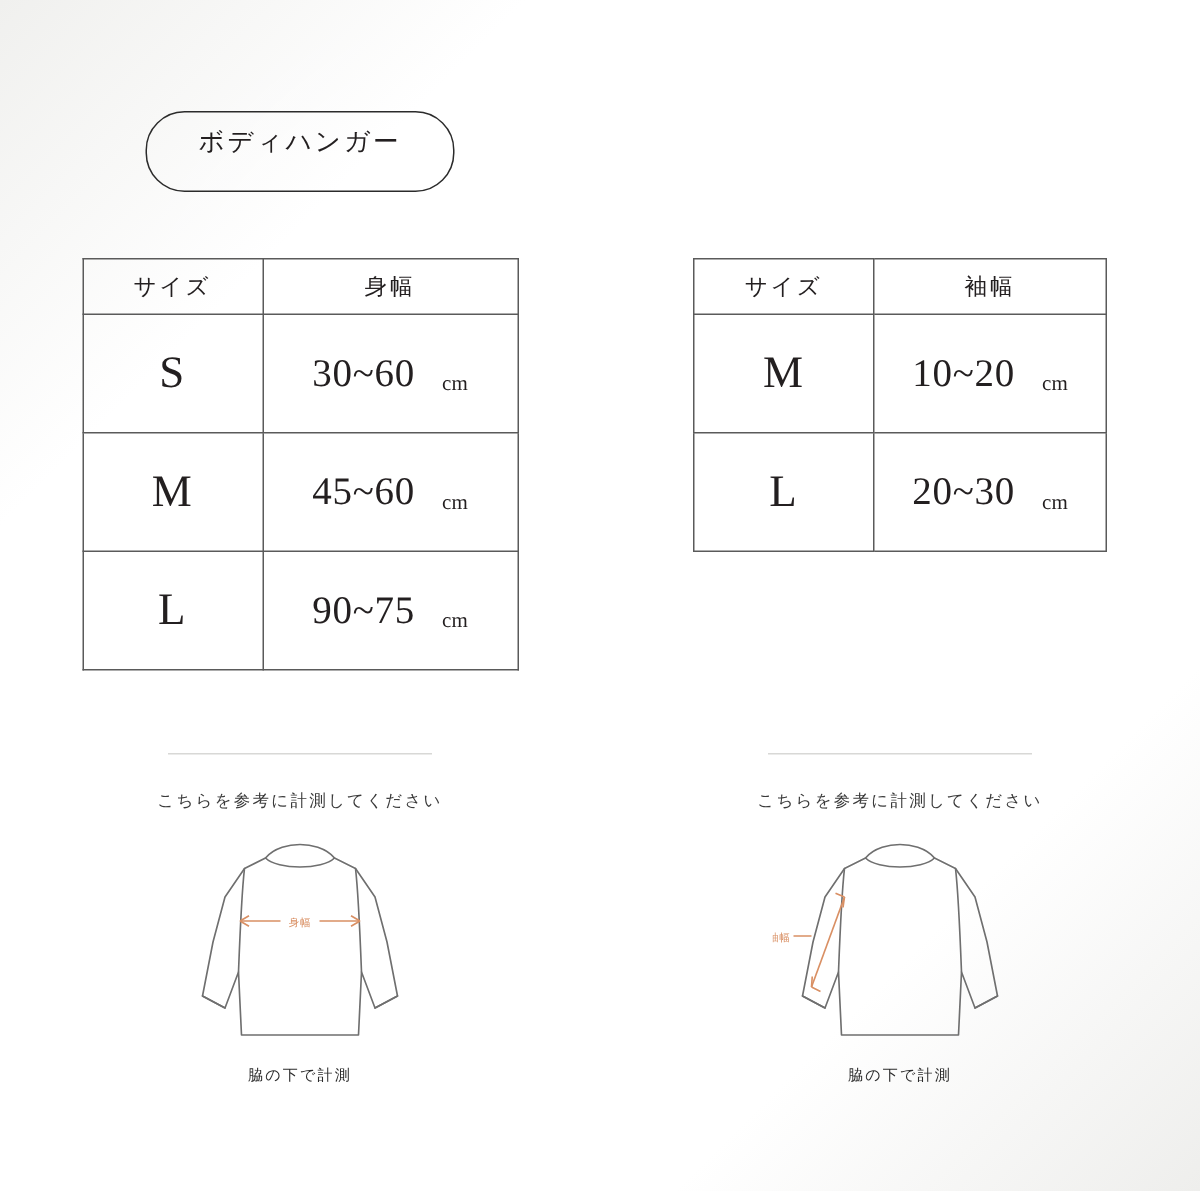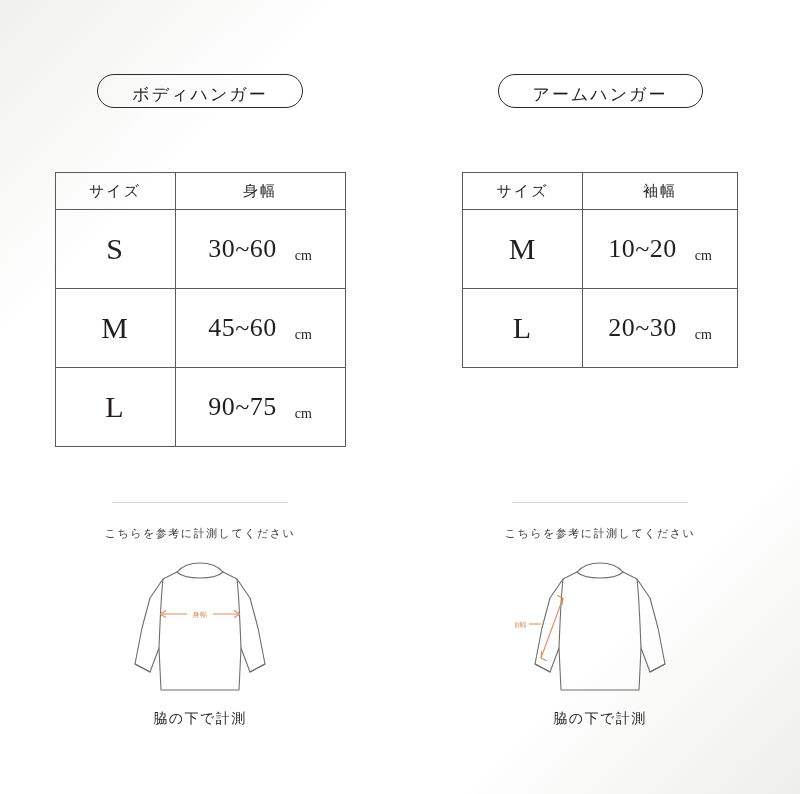--- a/index.html
+++ b/index.html
@@ -44,21 +44,21 @@
     position: absolute;
     top: 74px;
     left: 0;
     right: 0;
     display: flex;
     justify-content: center;
   }
   .pill {
     border: 1px solid #2b2b2b;
     border-radius: 26px;
-    padding: 11px 34px 4px;
+    padding: 11px 34px 24px;
     font-size: 17px;
     letter-spacing: 2px;
     line-height: 1;
     color: #231f20;
     background: transparent;
     white-space: nowrap;
     font-family: "Liberation Sans", sans-serif;
     font-weight: 400;
   }
 
@@ -146,21 +146,21 @@
     right: 0;
     display: flex;
     justify-content: center;
   }
   .caption {
     position: absolute;
     top: 710px;
     left: 0;
     right: 0;
     text-align: center;
-    font-size: 14px;
+    font-size: 10px;
     letter-spacing: 1.5px;
     color: #2b2b2b;
     font-family: "Liberation Sans", sans-serif;
   }
 
   .measure-label {
     font-size: 7px;
     fill: #d98f63;
     font-family: "Liberation Sans", sans-serif;
     letter-spacing: 0.5px;
@@ -236,23 +236,20 @@
           <rect x="72" y="56" width="26" height="12" fill="#ffffff" stroke="none"></rect>
           <text class="measure-label" x="85" y="65" text-anchor="middle">身幅</text>
         </svg>
       </div>
 
       <div class="caption">脇の下で計測</div>
     </div>
 
     <div class="col col-b">
 
-      <div class="pill-wrap">
-        <div class="pill">アームハンガー</div>
-      </div>
 
       <div class="table-wrap">
         <table class="size-table">
           <colgroup>
               <col class="c-size">
               <col class="c-val">
             </colgroup>
           <thead>
             <tr>
               <th class="th-cell">サイズ</th>

